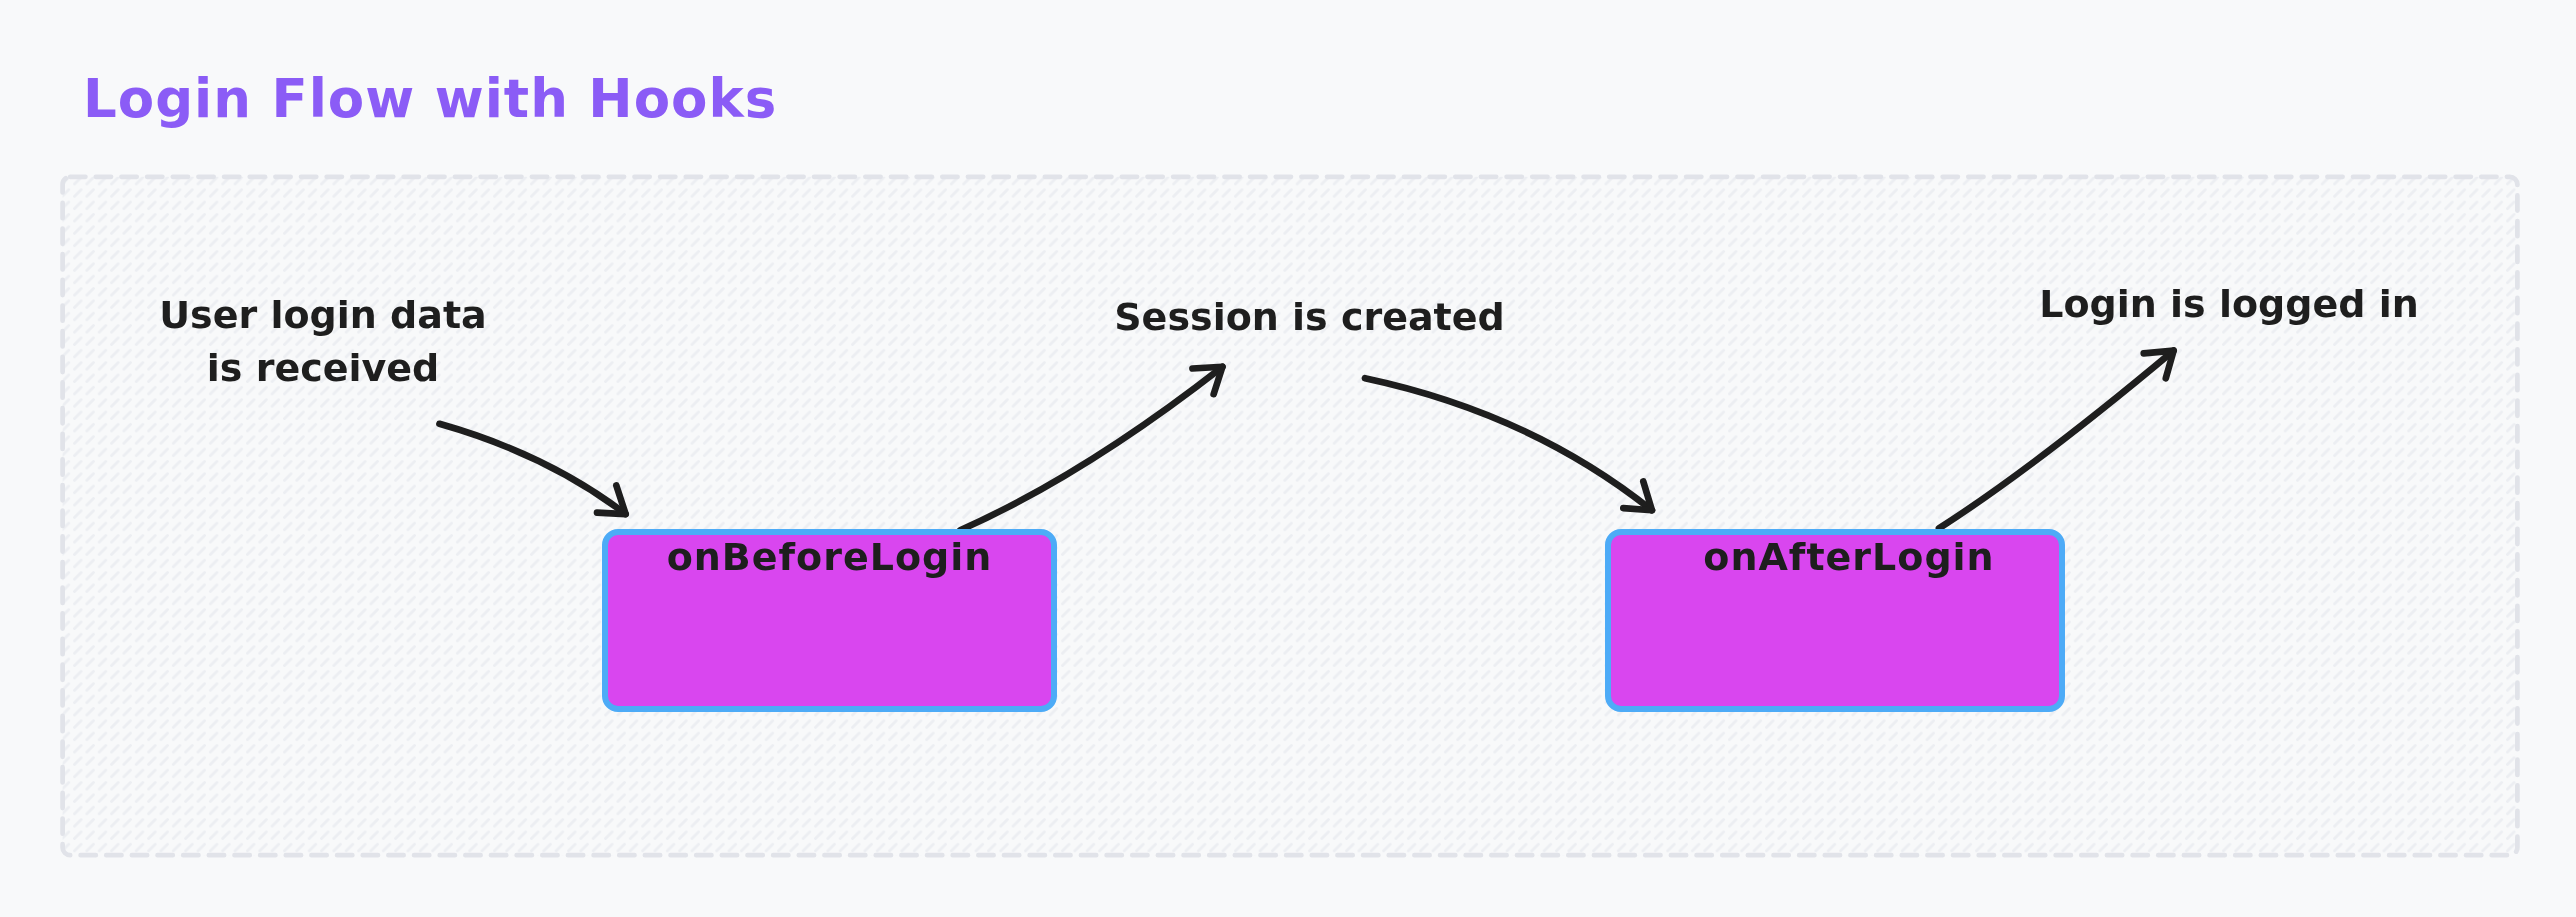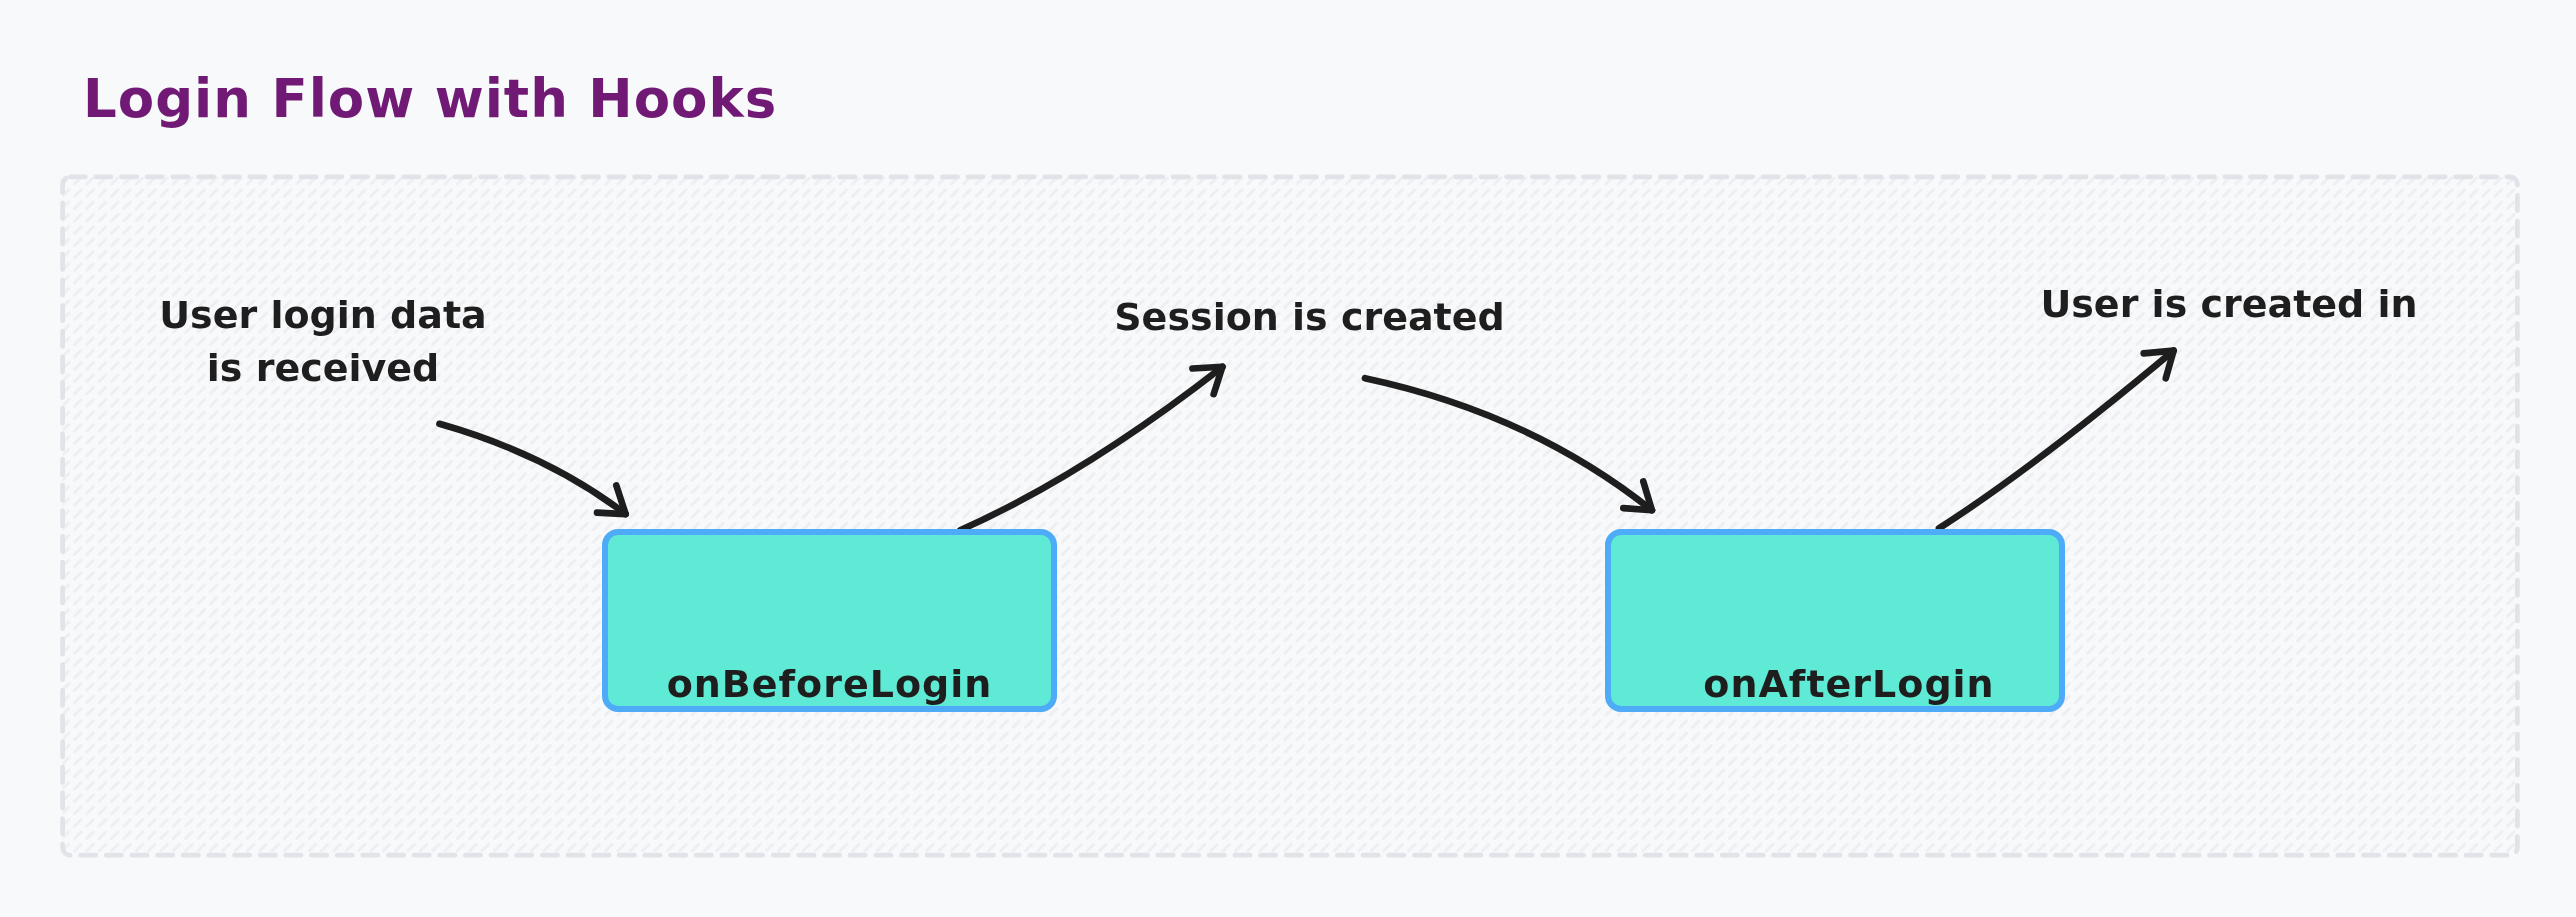--- a/index.html
+++ b/index.html
@@ -13,21 +13,21 @@
     position: relative;
     width: 2576px; height: 917px;
     color: #1e1e1e;
   }
   .diagram-title {
     position: absolute;
     left: 83px; top: 68px;
     font-size: 53px;
     font-weight: 700;
     letter-spacing: 1px;
-    color: #701a75;
+    color: #8b5cf6;
     white-space: nowrap;
   }
   .frame-svg {
     position: absolute;
     left: 59px; top: 174px;
     width: 2462px; height: 684px;
   }
   .arrow-layer {
     position: absolute;
     left: 0; top: 0;
@@ -39,25 +39,25 @@
     font-size: 38px;
     font-weight: 700;
     line-height: 1.4;
     text-align: center;
     color: #1e1e1e;
     white-space: nowrap;
   }
   .note .line { display: block; }
   .node {
     position: absolute;
-    background: #5eead4;
+    background: #d946ef;
     border: 6.7px solid #4dabf7;
     border-radius: 16px;
     display: flex;
-    align-items: flex-end;
+    align-items: flex-start;
     justify-content: center;
   }
   .node-label {
     font-size: 38px;
     font-weight: 700;
     letter-spacing: 1px;
     color: #1e1e1e;
     white-space: nowrap;
   }
   #note-user-login-data { left: 133px;  top: 289px; width: 380px; }
@@ -95,21 +95,21 @@
     <path d="M 2040 556 Q 2140 492 2287 369" fill="none" stroke="#1e1e1e" stroke-width="7" stroke-linecap="round" marker-end="url(#arrowhead)"></path>
   </svg>
 
   <div class="note" id="note-user-login-data">
     <span class="line">User login data</span>
     <span class="line">is received</span>
   </div>
 
   <div class="note" id="note-session-created">Session is created</div>
 
-  <div class="note" id="note-user-logged-in">User is created in</div>
+  <div class="note" id="note-user-logged-in">Login is logged in</div>
 
   <div class="node" id="node-onBeforeLogin">
     <span class="node-label">onBeforeLogin</span>
   </div>
 
   <div class="node" id="node-onAfterLogin">
     <span class="node-label">onAfterLogin</span>
   </div>
 
 </div>

